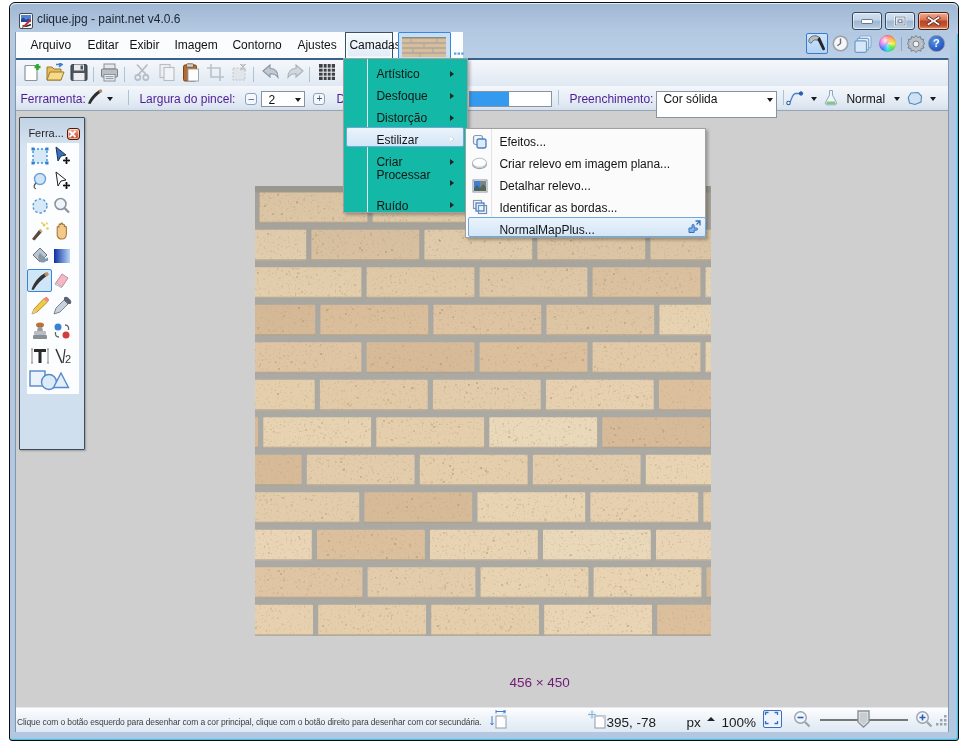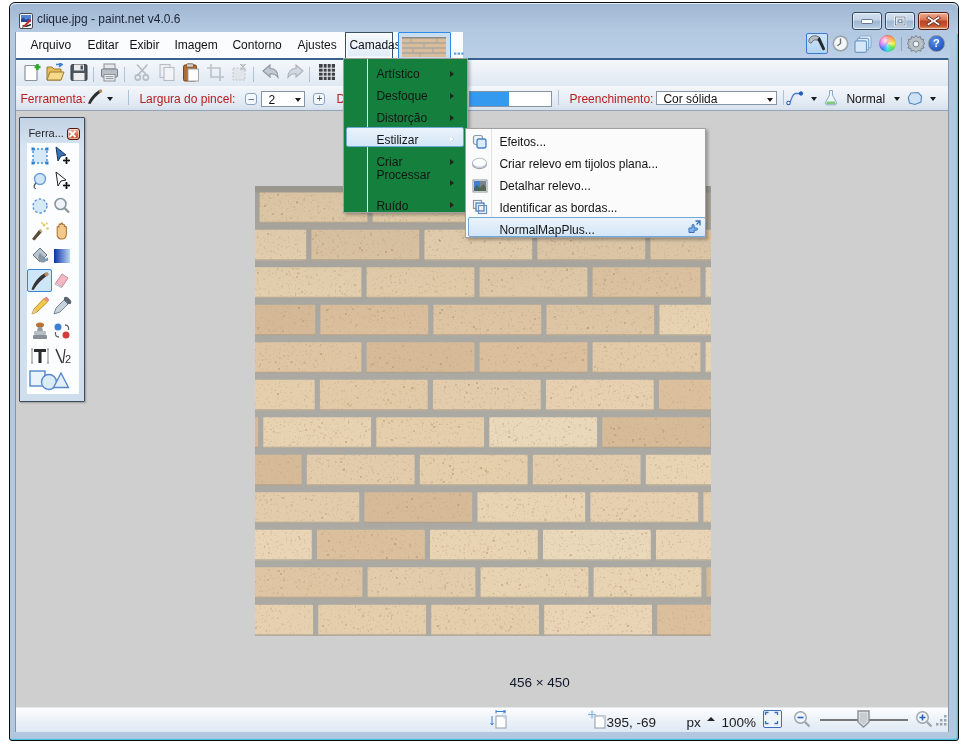--- a/index.html
+++ b/index.html
@@ -24,34 +24,34 @@
 #client { position:absolute; left:5.4px; top:29.4px; width:934px; height:700px; background:#cfcfcf; border:1px solid #8296ac; border-top:none;}
 #menubar { position:absolute; left:0; top:0; width:447px; height:26px; background:#fbfcfd; }
 #menubar2 { position:absolute; left:447px; top:0; width:487px; height:26px; background:linear-gradient(#b2c8e1,#bbd0e7); }
 .menuitem { position:absolute; top:6px; font-size:12px; color:#121212; }
 #blueline { position:absolute; left:0; top:26px; width:100%; height:2px; background:#39618f; }
 #toolbar1 { position:absolute; left:0; top:28px; width:100%; height:26px;
   background:linear-gradient(#f5f8fb, #e9eff6 55%, #dfe8f2); }
 #toolbar2 { position:absolute; left:0; top:54px; width:100%; height:25px;
   background:linear-gradient(#f4f7fb, #e6edf5 55%, #dbe5f0 90%, #d4dfeb); border-bottom:1px solid #95a5b8; }
 .tsep { position:absolute; top:5px; width:1px; height:15px; background:#aec2d6; }
-.tlabel { font-size:12px; color:#b91c1c; position:absolute; }
+.tlabel { font-size:12px; color:#4c1d95; position:absolute; }
 #canvas { position:absolute; left:0; top:79px; width:100%; height:596px; background:#cfcfcf; }
 #statusbar { position:absolute; left:0; top:675px; width:100%; height:25px;
   background:linear-gradient(#fdfdfe, #eaf1f8 55%, #dfe9f4); border-top:1px solid #e3e8ee; }
 #bricks { position:absolute; left:239px; top:154px; width:456px; height:450px; }
 .combo { position:absolute; background:#fff; border:1px solid #8593a2; }
 .darr { position:absolute; width:0; height:0; border-left:3.5px solid transparent; border-right:3.5px solid transparent; border-top:4px solid #1a1a1a; }
 .rarr { position:absolute; width:0; height:0; border-top:3.8px solid transparent; border-bottom:3.8px solid transparent; border-left:4.5px solid #222; }
-#palette { position:absolute; left:3px; top:85px; width:66px; height:285px; background:linear-gradient(#c2d3e5,#d7e3f0 30px,#cfdeed); border:1.4px solid #3c4c5c; border-radius:1px; box-shadow:1px 1px 2px rgba(0,0,0,.25);padding-left:12px;}
+#palette { position:absolute; left:3px; top:85px; width:66px; height:333px; background:linear-gradient(#c2d3e5,#d7e3f0 30px,#cfdeed); border:1.4px solid #3c4c5c; border-radius:1px; box-shadow:1px 1px 2px rgba(0,0,0,.25);padding-left:12px;}
 #pal-title { position:absolute; left:8px; top:9px; font-size:11px; color:#26262a; }
 #pal-close { position:absolute; right:4px; top:10px; width:13px; height:12px; background:linear-gradient(#f0b9a4,#d96a4a 55%,#c24f2e); border:1.2px solid #5a1708; border-radius:3px; color:#fff; font-size:9px; line-height:10px; text-align:center; font-weight:bold; box-shadow:inset 0 0 0 1px rgba(255,255,255,.55);}
 #pal-panel { position:absolute; left:7px; top:25px; width:52px; height:251px; background:#fcfdfe; }
 .tool { position:absolute; width:20px; height:20px; }
-#menu1 { position:absolute; left:326.5px; top:26px; width:125px; height:155px; background:#15803d; border:1px solid #a0a0a0; box-shadow:2px 2px 3px rgba(0,0,0,.28); }
+#menu1 { position:absolute; left:326.5px; top:26px; width:125px; height:155px; background:#14b8a6; border:1px solid #a0a0a0; box-shadow:2px 2px 3px rgba(0,0,0,.28); }
 #menu1 .gut { position:absolute; left:23px; top:0; width:1px; height:100%; background:#e2e4e6; }
 .m1item { position:absolute; left:32.5px; font-size:12px; color:#141414; }
 #menu2 { position:absolute; left:449px; top:96px; width:241px; height:110px; background:#fbfbfb; border:1px solid #a0a0a0; box-shadow:2px 2px 3px rgba(0,0,0,.28); }
 #menu2 .gut { position:absolute; left:25px; top:0; width:1px; height:100%; background:#e2e4e6; }
 .m2item { position:absolute; left:33px; font-size:12px; color:#141414; }
 .hilite { position:absolute; background:linear-gradient(#f2f7fc,#d9e9f8); border:1px solid #7aabdb; border-radius:2px; }
 </style>
 </head>
 <body>
 <div id="win">
@@ -230,21 +230,21 @@
         <span style="position:absolute;left:6px;top:1px;font-size:12px;color:#111">2</span>
         <div class="darr" style="left:33px;top:6px"></div>
       </div>
 <div class="abs" style="left:297px;top:61px;width:12px;height:12px;border:1.2px solid #88a4c2;border-radius:3px;background:#f4f8fc;color:#39536e;font-size:10px;line-height:10px;text-align:center">+</div>
 <div class="tlabel" style="left:320px;top:60px">Du</div>
 <div class="abs" style="left:453px;top:59px;width:83px;height:16px;background:#fff;border:1px solid #8593a2">
         <div class="abs" style="left:0;top:0;width:39px;height:14px;background:#339af0"></div>
       </div>
 <div class="tsep" style="left:542px;top:58px"></div>
 <div class="tlabel" style="left:553px;top:60px">Preenchimento:</div>
-<div class="combo" style="left:640px;top:59px;width:121px;height:14px">
+<div class="combo" style="left:640px;top:59px;width:121px;height:27px">
         <span style="position:absolute;left:6px;top:0px;font-size:12px;color:#111">Cor sólida</span>
         <div class="darr" style="left:110px;top:5.5px"></div>
       </div>
 <div class="tsep" style="left:767px;top:58px"></div>
 <svg class="abs" style="left:770px;top:58px" width="18" height="16" viewBox="0 0 18 16">
 <path d="M2.5 13 C6 13 5 3.5 10 3.5 L14.5 3.5" fill="none" stroke="#4a7fc9" stroke-width="1.3"></path>
 <circle cx="2.5" cy="13" r="1.7" fill="#fff" stroke="#2a5fae" stroke-width="1.1"></circle>
 <circle cx="15" cy="3.5" r="1.7" fill="#2a5fae" stroke="#2a5fae" stroke-width="1"></circle>
 </svg>
 <div class="darr" style="left:795px;top:65px"></div>
@@ -362,34 +362,35 @@
           <path d="M4 3 L10 17" stroke="#333" stroke-width="1.5"></path>
           <path d="M11 17 L13 3" stroke="#333" stroke-width="1.2"></path>
           <text x="13" y="17" font-size="11" fill="#333" font-family="Liberation Sans">2</text>
         </svg>
 <svg class="abs" style="left:8px;top:250px" width="42" height="24" viewBox="0 0 42 24">
           <rect x="2" y="3" width="15" height="15" fill="#eaf2fa" stroke="#5588cc" stroke-width="1.4"></rect>
           <circle cx="21" cy="14" r="7.5" fill="#dcebf8" stroke="#5588cc" stroke-width="1.4"></circle>
           <path d="M33 5 L40.5 19.5 L25.5 19.5 Z" fill="#e4eef9" stroke="#5588cc" stroke-width="1.4"></path>
         </svg>
 </div>
+<div class="abs" style="left:0.5px;top:684.5px;font-size:8.5px;letter-spacing:-0.12px;color:#3f4043">Clique com o botão esquerdo para desenhar com a cor principal, clique com o botão direito para desenhar com cor secundária.</div>
 <svg class="abs" style="left:474px;top:678px" width="18" height="19" viewBox="0 0 18 19">
 <rect x="6" y="6" width="10" height="12" fill="#fff" stroke="#9aa4ae" stroke-width="1.1"></rect>
         <path d="M16 6 L12 6 L16 10 Z" fill="#c8d2dc"></path>
 <path d="M6 1.5 L15 1.5 M6 0 L6 3.5 M15 0 L15 3.5 M13 -0.5 L15 1.5 L13 3.5" stroke="#3d7fd2" stroke-width="1" fill="none"></path>
 <path d="M2 6 L2 15 M0.5 13 L2 15 L3.5 13" stroke="#3d7fd2" stroke-width="1" fill="none"></path>
 </svg>
-<div class="abs" style="left:493px;top:643px;font-size:13.5px;color:#0f172a">456 × 450</div>
+<div class="abs" style="left:493px;top:643px;font-size:13.5px;color:#701a75">456 × 450</div>
 <svg class="abs" style="left:572px;top:678px" width="18" height="19" viewBox="0 0 18 19">
 <rect x="7" y="6" width="10" height="12" fill="#fff" stroke="#9aa4ae" stroke-width="1.1"></rect>
         <path d="M17 6 L13 6 L17 10 Z" fill="#c8d2dc"></path>
 <path d="M4 0.5 L4 8.5 M0 4.5 L8 4.5" stroke="#7ab0dd" stroke-width="1.1"></path>
         <circle cx="4" cy="4.5" r="3" fill="none" stroke="#a8c8e8" stroke-width="0.8" stroke-dasharray="1.5 1"></circle>
 </svg>
-<div class="abs" style="left:590px;top:683px;font-size:13.5px;color:#1a1a1a">395, -69</div>
+<div class="abs" style="left:590px;top:683px;font-size:13.5px;color:#1a1a1a">395, -78</div>
 <div class="abs" style="left:670px;top:683px;font-size:13.5px;color:#1a1a1a">px</div>
 <div class="abs" style="left:691px;top:684.5px;width:0;height:0;border-left:4px solid transparent;border-right:4px solid transparent;border-bottom:4.5px solid #222"></div>
 <div class="abs" style="left:705px;top:683px;font-size:13.5px;color:#1a1a1a">100%</div>
 <div class="abs" style="left:747px;top:678px;width:19px;height:18px;border:1.6px solid #3a6ec0;border-radius:2px;background:#eef4fb">
 <svg width="15" height="14" viewBox="0 0 15 14">
           <g stroke="#3a6ec0" stroke-width="1.3" fill="none">
             <path d="M1.5 4 L1.5 1.5 L4.5 1.5 M10.5 1.5 L13.5 1.5 L13.5 4 M13.5 10 L13.5 12.5 L10.5 12.5 M4.5 12.5 L1.5 12.5 L1.5 10"></path>
           </g>
         </svg>
 </div>
@@ -1956,21 +1957,21 @@
 <div class="hilite" style="left:1.5px;top:88px;width:238px;height:20px;background:linear-gradient(#eaf3fb,#d3e6f7);border-color:#70a8d8"></div>
 <svg class="abs" style="left:6px;top:5px" width="16" height="16" viewBox="0 0 16 16">
           <rect x="1.5" y="1.5" width="9" height="9" rx="2" fill="#eef4fa" stroke="#8899aa" stroke-width="1.2"></rect>
           <rect x="5" y="5" width="9" height="9" rx="2" fill="#dcebf8" stroke="#4a7fc9" stroke-width="1.3"></rect>
         </svg>
 <div class="m2item" style="top:6px">Efeitos...</div>
 <svg class="abs" style="left:5px;top:27px" width="17" height="16" viewBox="0 0 17 16">
           <ellipse cx="8.5" cy="8" rx="7" ry="4.5" fill="#f4f6f8" stroke="#9aa4ae" stroke-width="1.3"></ellipse>
           <ellipse cx="8.5" cy="6.8" rx="7" ry="4.5" fill="#fdfdfd" stroke="#b8c2cc" stroke-width="1.1"></ellipse>
         </svg>
-<div class="m2item" style="top:27.8px">Criar relevo em tijolos plana...</div>
+<div class="m2item" style="top:27.8px">Criar relevo em imagem plana...</div>
 <svg class="abs" style="left:6px;top:48.6px" width="16" height="16" viewBox="0 0 16 16">
           <rect x="1" y="2" width="14" height="12" fill="#fff" stroke="#8a949e" stroke-width="1"></rect>
           <rect x="2" y="3" width="6" height="10" fill="#3d7fd2"></rect>
           <rect x="8" y="3" width="6" height="10" fill="#7a8490"></rect>
           <path d="M2 10 L5 7 L8 10 L11 6 L14 9 L14 13 L2 13 Z" fill="#4a5a3a" opacity="0.7"></path>
         </svg>
 <div class="m2item" style="top:49.6px">Detalhar relevo...</div>
 <svg class="abs" style="left:6px;top:70px" width="16" height="16" viewBox="0 0 16 16">
           <rect x="1.5" y="1.5" width="8" height="8" fill="none" stroke="#8899aa" stroke-width="1.2"></rect>
           <rect x="4" y="4" width="8" height="8" fill="#eef4fa" stroke="#4a7fc9" stroke-width="1.3"></rect>

